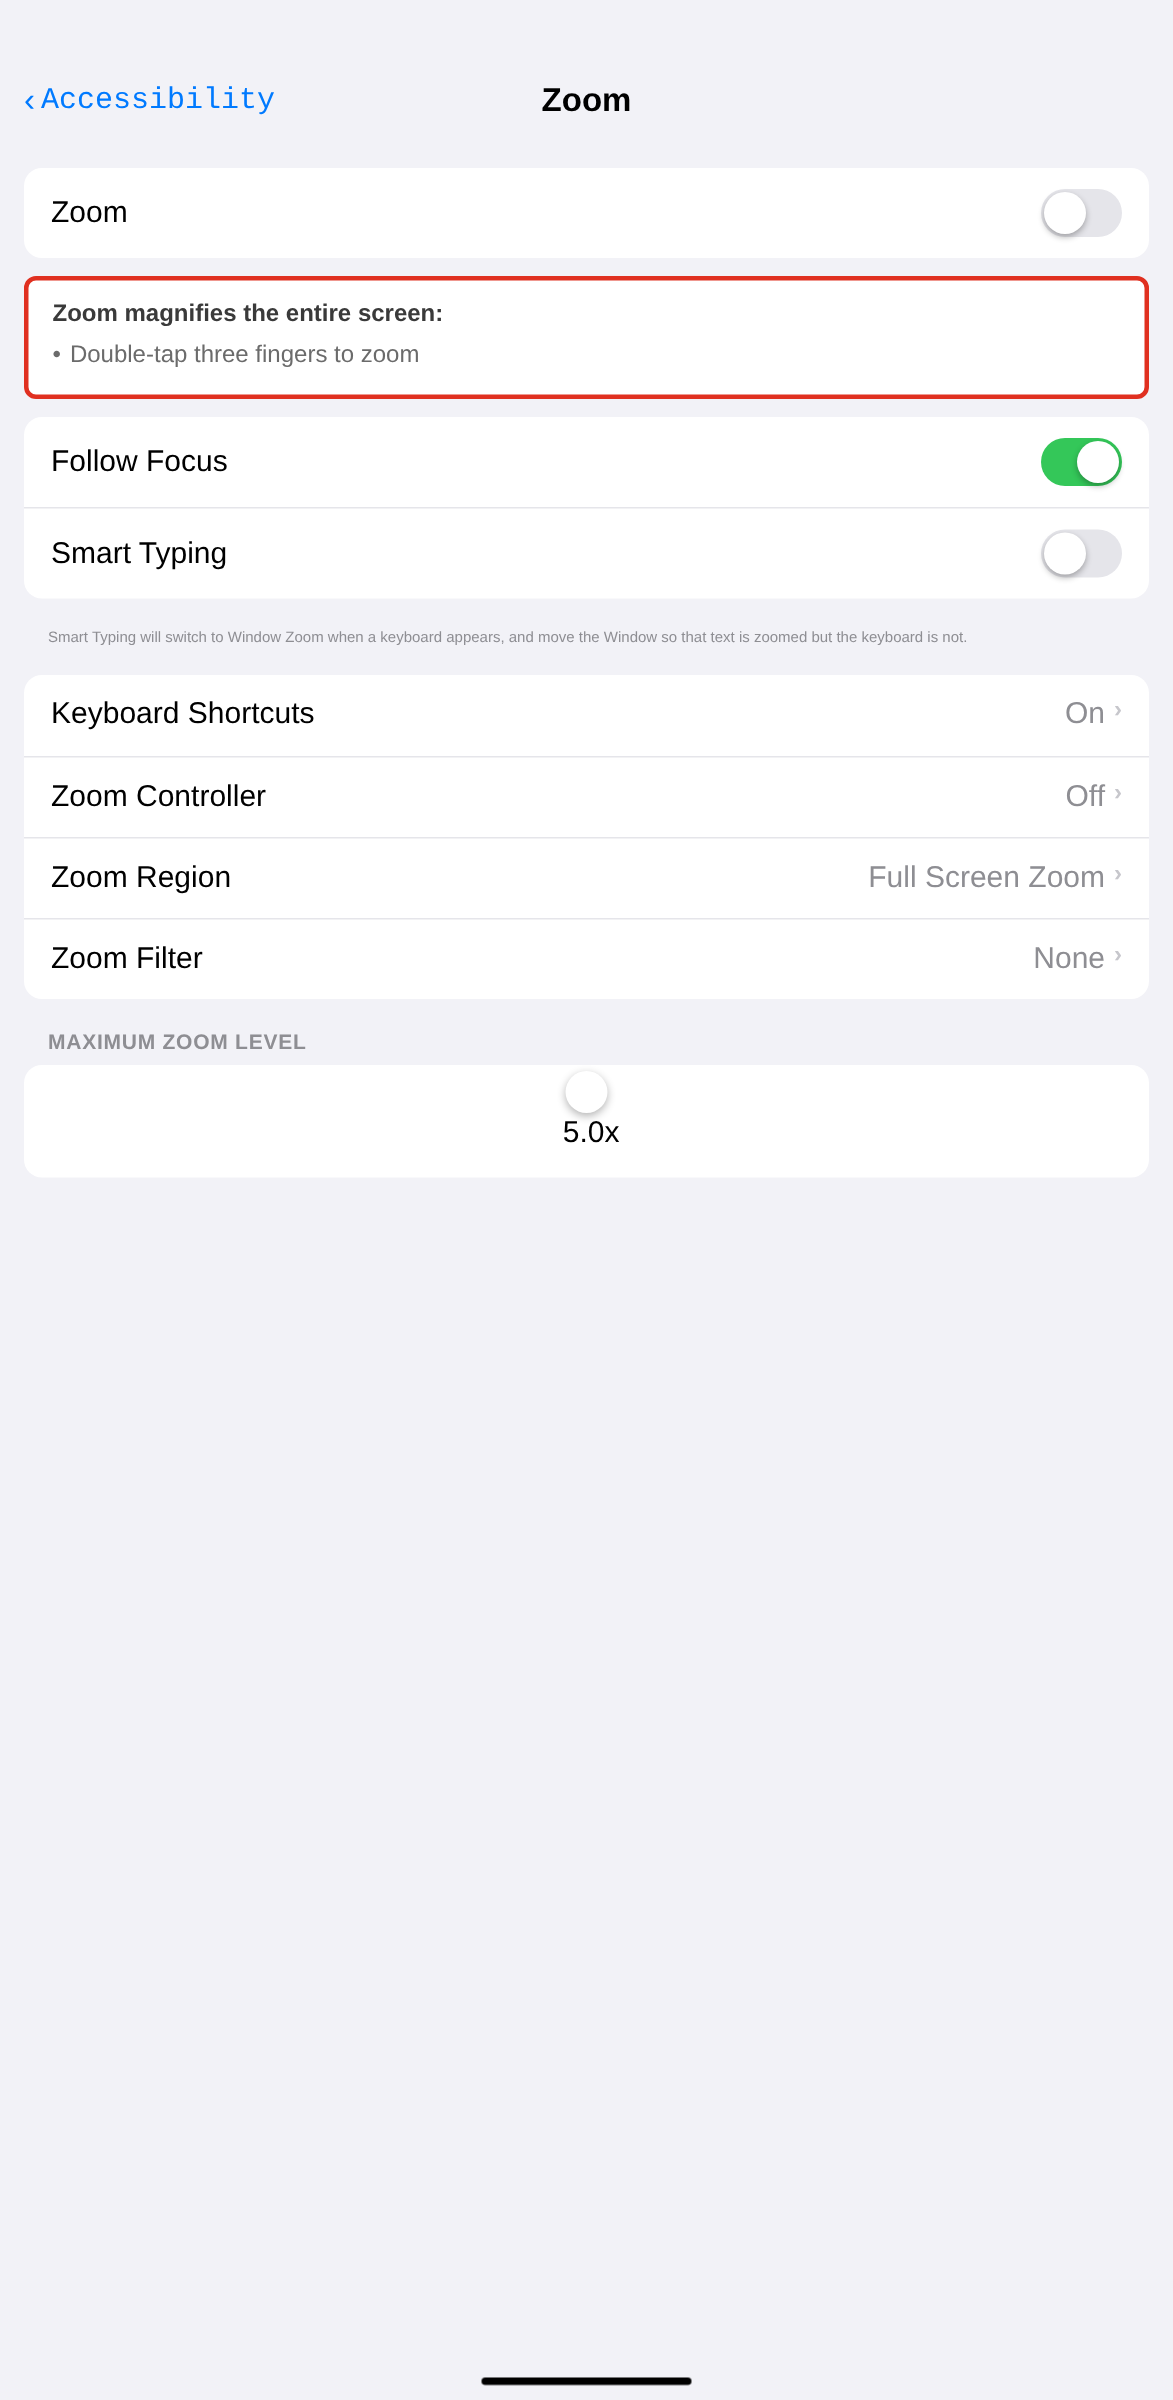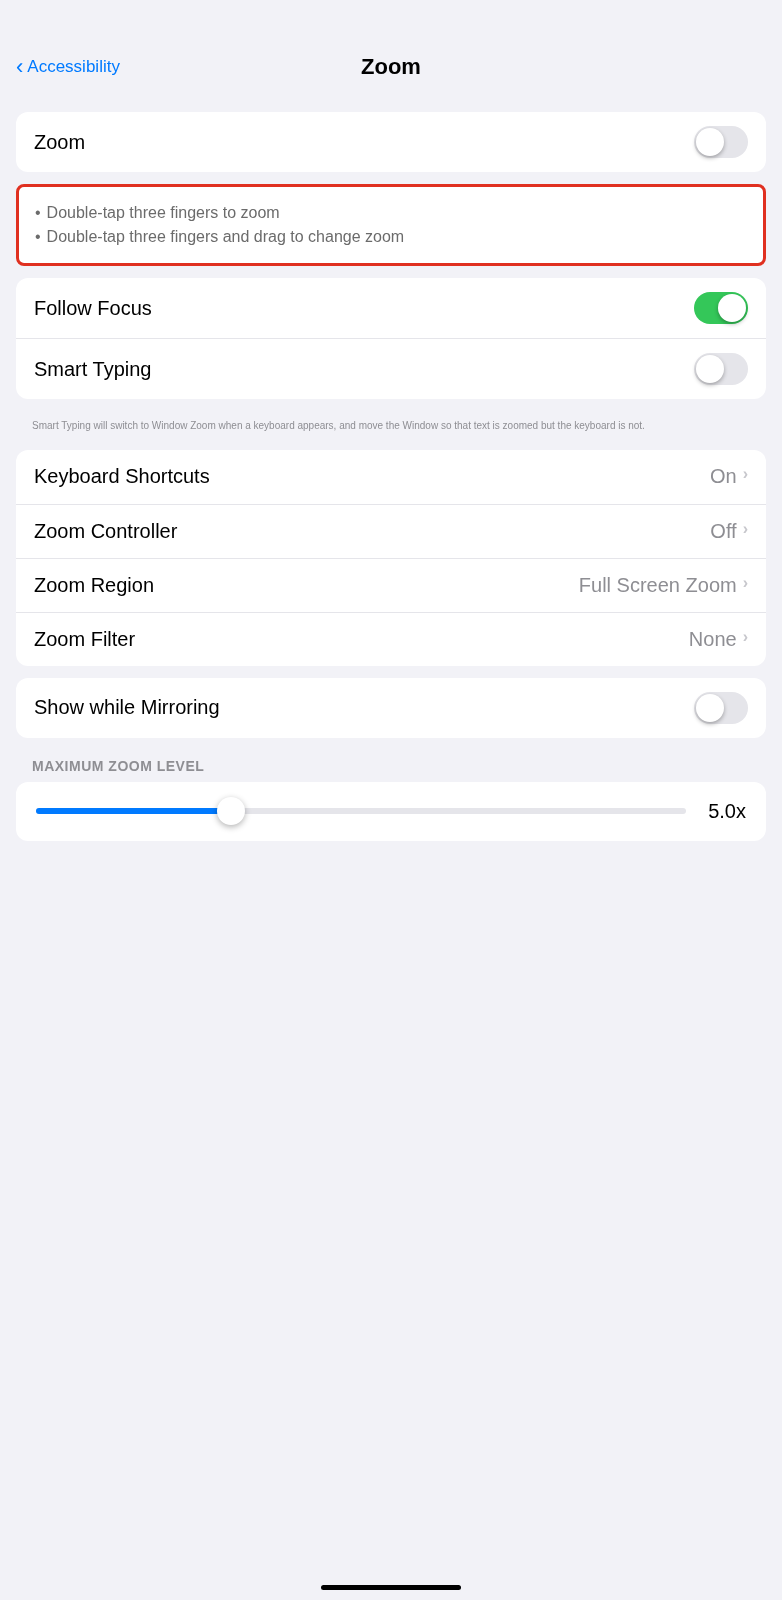--- a/index.html
+++ b/index.html
@@ -31,21 +31,22 @@
       font-size: 20px;
       cursor: pointer;
       gap: 4px;
     }
     .back-chevron {
       font-size: 22px;
       font-weight: 300;
       line-height: 1;
     }
     .back-label {
-      font-size: 17px;
+      font-size: 20px;
+      font-family: Liberation Mono, monospace;
     }
     .page-title {
       font-size: 22px;
       font-weight: 700;
       color: #000;
     }
 
     
     .content {
       padding: 16px 0;
@@ -161,20 +162,21 @@
 
     
     .slider-container {
       background: #fff;
       border-radius: 12px;
       margin: 0 16px 12px;
       padding: 18px 20px;
       display: flex;
       align-items: center;
       gap: 16px;
+      flex-direction: column;
     }
     .slider-track {
       flex: 1;
       height: 6px;
       background: #e5e5ea;
       border-radius: 3px;
       position: relative;
     }
     .slider-fill {
       height: 100%;
@@ -229,22 +231,22 @@
   <div class="card">
     <div class="row">
       <span class="row-label">Zoom</span>
       <div class="toggle off">
         <div class="toggle-knob"></div>
       </div>
     </div>
   </div>
 
   <div class="info-box">
+    <div class="info-box-title">Zoom magnifies the entire screen:</div>
     <div class="info-box-item">Double-tap three fingers to zoom</div>
-    <div class="info-box-item">Double-tap three fingers and drag to change zoom</div>
   </div>
 
   <div class="card">
     <div class="row">
       <span class="row-label">Follow Focus</span>
       <div class="toggle on">
         <div class="toggle-knob"></div>
       </div>
     </div>
     <div class="row">
@@ -281,28 +283,20 @@
     </div>
     <div class="row">
       <span class="row-label">Zoom Filter</span>
       <div class="row-value">
         <span>None</span>
         <span class="chevron-right">›</span>
       </div>
     </div>
   </div>
 
-  <div class="card">
-    <div class="row">
-      <span class="row-label">Show while Mirroring</span>
-      <div class="toggle off">
-        <div class="toggle-knob"></div>
-      </div>
-    </div>
-  </div>
 
 
   <div class="section-label">MAXIMUM ZOOM LEVEL</div>
 
   <div class="slider-container">
     <div class="slider-track">
       <div class="slider-fill"></div>
       <div class="slider-thumb"></div>
     </div>
     <span class="slider-value">5.0x</span>

